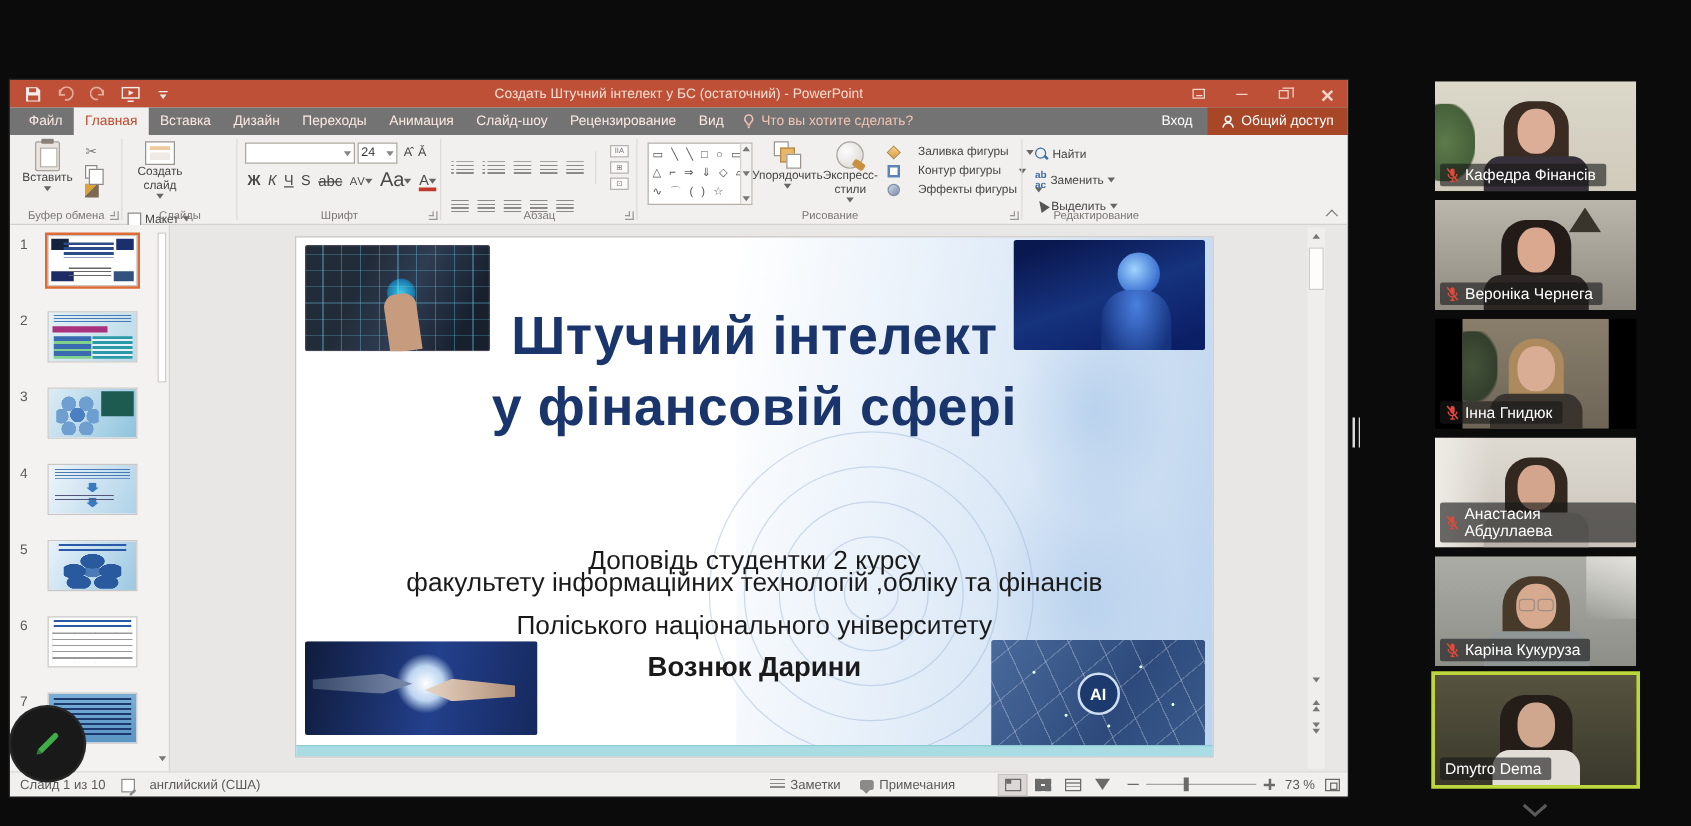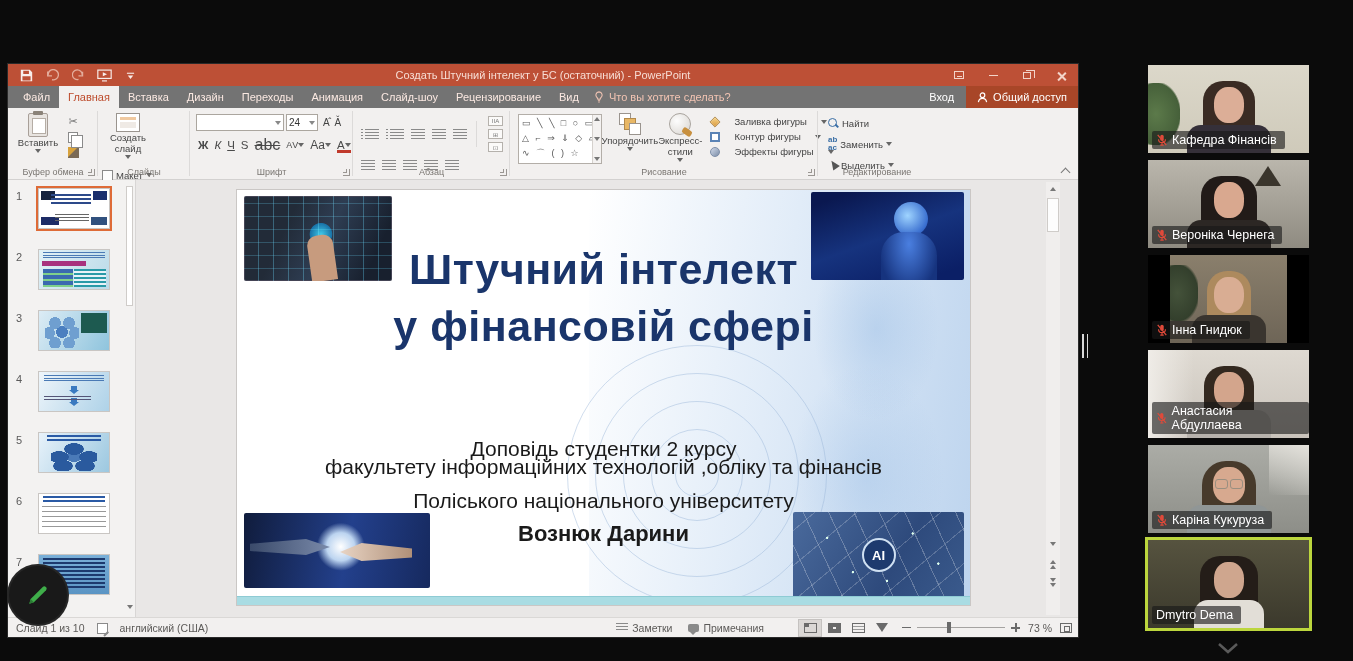--- a/index.html
+++ b/index.html
@@ -70,21 +70,21 @@
 .combo .dd{border-top-color:#888}
 .fname{width:88px}
 .fsize{width:32px}
 .fadj{font-size:10px;color:#444;letter-spacing:1px;margin-left:3px}
 .fontrow2{display:flex;align-items:center;gap:6px;padding:5px 0 0 8px;font-size:11px;color:#4a4a4a}
 .fb{display:inline-flex;align-items:center}
 .fb .l{font-size:11.5px}
 .fb.b .l{font-weight:bold}
 .fb.i .l{font-style:italic}
 .fb.u .l{text-decoration:underline}
-.fb.st .l{text-decoration:line-through;font-size:16px}
+.fb.st .l{text-decoration:line-through;font-size:12px}
 .fcolor{position:relative}
 .fcolor:after{content:"";position:absolute;left:0;right:0;bottom:-2px;height:3px;background:#c0392b}
 
 .g-par{width:157px}
 .parrow{display:flex;align-items:center;gap:7px;padding:8px 0 0 8px}
 .parrow2{padding-top:8px}
 .lns{width:14px;height:11px;background:repeating-linear-gradient(#8a8a8a 0 1px,transparent 1px 3px);display:inline-block}
 .lns.dot{position:relative;margin-left:4px}
 .lns.dot:before{content:"";position:absolute;left:-4px;top:0;width:2px;height:11px;background:repeating-linear-gradient(#8a8a8a 0 1px,transparent 1px 3px)}
 .parcolsep{width:1px;height:26px;background:#dcdad9;margin:0 2px}
@@ -429,21 +429,21 @@
               <span class="l">S</span>
             </span>
           <span class="fb st">
               <span class="l">abc</span>
             </span>
           <span class="fb">
               <span class="l" style="font-size:9px">АV</span>
               <span class="dd"></span>
             </span>
           <span class="fb">
-              <span class="l" style="font-size:12px">Aa</span>
+              <span class="l" style="font-size:16px">Aa</span>
               <span class="dd"></span>
             </span>
           <span class="fb fcolor">
               <span class="l">А</span>
               <span class="dd"></span>
             </span>
         </div>
         <span class="rglabel">Шрифт</span>
         <span class="launcher"></span>
         <span class="rgsep"></span>

